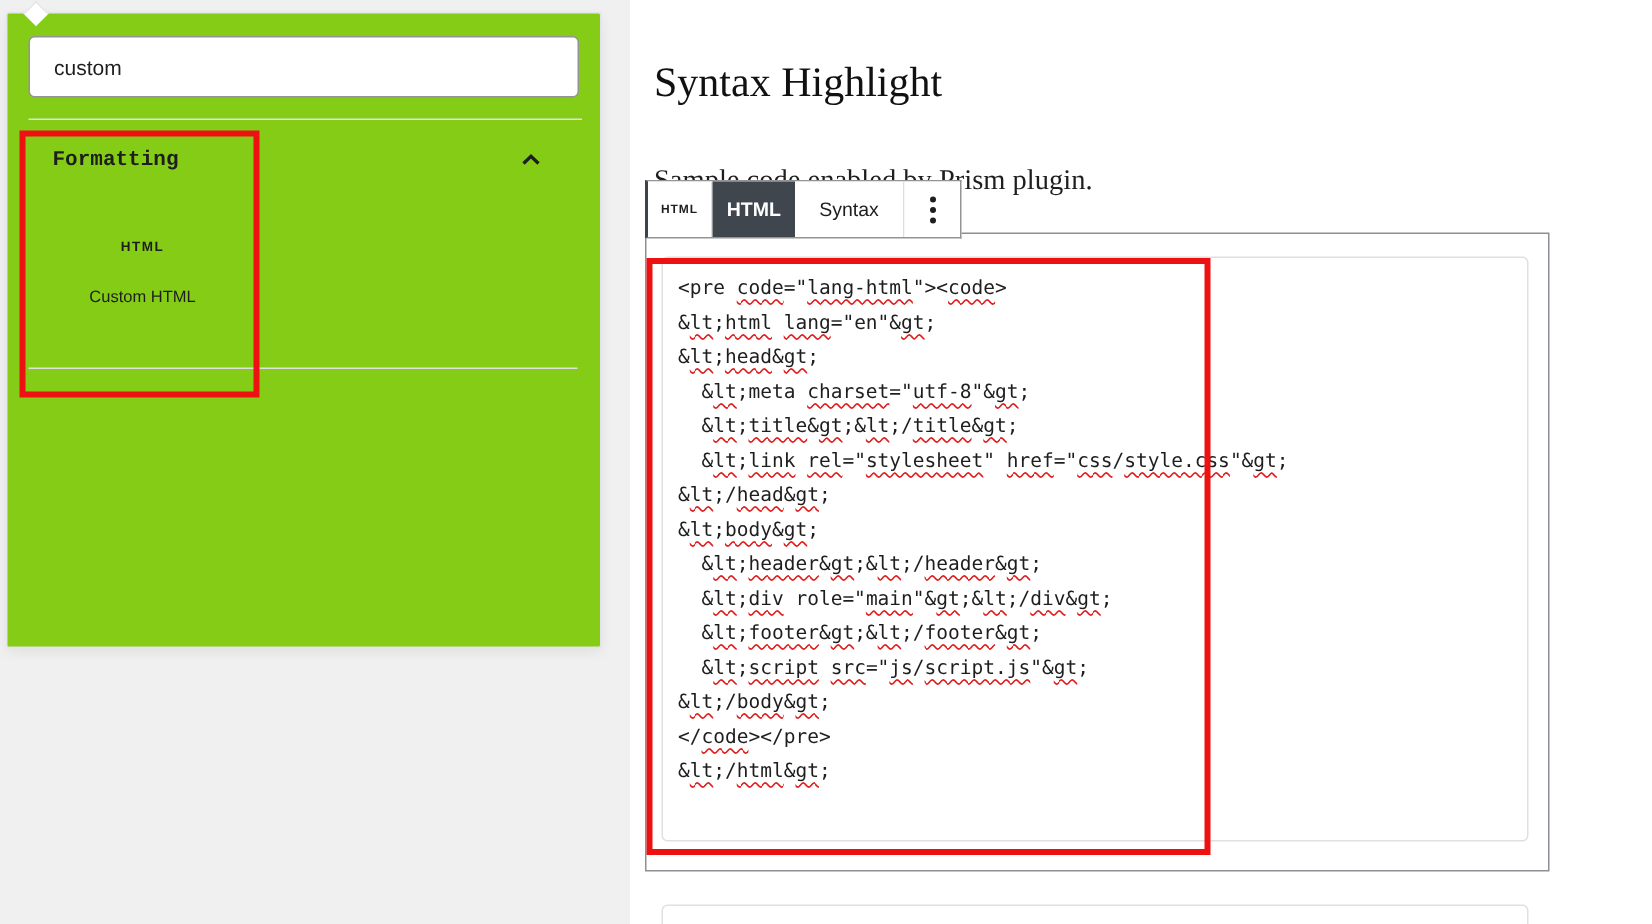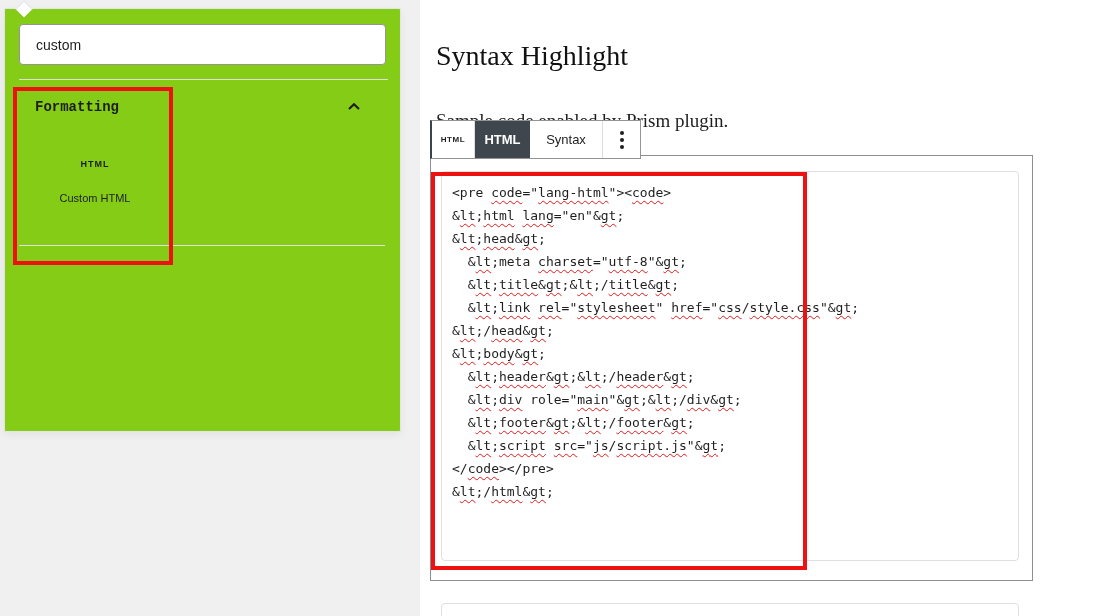--- a/index.html
+++ b/index.html
@@ -119,20 +119,21 @@
       <div class="code-line"><span>&amp;</span><span class="wavy">lt</span><span>;</span><span class="wavy">head</span><span>&amp;</span><span class="wavy">gt</span><span>;</span></div>
       <div class="code-line"><span>  &amp;</span><span class="wavy">lt</span><span>;meta </span><span class="wavy">charset</span><span>="</span><span class="wavy">utf-8</span><span>"&amp;</span><span class="wavy">gt</span><span>;</span></div>
       <div class="code-line"><span>  &amp;</span><span class="wavy">lt</span><span>;</span><span class="wavy">title</span><span>&amp;</span><span class="wavy">gt</span><span>;&amp;</span><span class="wavy">lt</span><span>;/</span><span class="wavy">title</span><span>&amp;</span><span class="wavy">gt</span><span>;</span></div>
       <div class="code-line"><span>  &amp;</span><span class="wavy">lt</span><span>;</span><span class="wavy">link</span><span> </span><span class="wavy">rel</span><span>="</span><span class="wavy">stylesheet</span><span>" </span><span class="wavy">href</span><span>="</span><span class="wavy">css</span><span>/</span><span class="wavy">style.css</span><span>"&amp;</span><span class="wavy">gt</span><span>;</span></div>
       <div class="code-line"><span>&amp;</span><span class="wavy">lt</span><span>;/</span><span class="wavy">head</span><span>&amp;</span><span class="wavy">gt</span><span>;</span></div>
       <div class="code-line"><span>&amp;</span><span class="wavy">lt</span><span>;</span><span class="wavy">body</span><span>&amp;</span><span class="wavy">gt</span><span>;</span></div>
       <div class="code-line"><span>  &amp;</span><span class="wavy">lt</span><span>;</span><span class="wavy">header</span><span>&amp;</span><span class="wavy">gt</span><span>;&amp;</span><span class="wavy">lt</span><span>;/</span><span class="wavy">header</span><span>&amp;</span><span class="wavy">gt</span><span>;</span></div>
       <div class="code-line"><span>  &amp;</span><span class="wavy">lt</span><span>;</span><span class="wavy">div</span><span> role="</span><span class="wavy">main</span><span>"&amp;</span><span class="wavy">gt</span><span>;&amp;</span><span class="wavy">lt</span><span>;/</span><span class="wavy">div</span><span>&amp;</span><span class="wavy">gt</span><span>;</span></div>
       <div class="code-line"><span>  &amp;</span><span class="wavy">lt</span><span>;</span><span class="wavy">footer</span><span>&amp;</span><span class="wavy">gt</span><span>;&amp;</span><span class="wavy">lt</span><span>;/</span><span class="wavy">footer</span><span>&amp;</span><span class="wavy">gt</span><span>;</span></div>
       <div class="code-line"><span>  &amp;</span><span class="wavy">lt</span><span>;</span><span class="wavy">script</span><span> </span><span class="wavy">src</span><span>="</span><span class="wavy">js</span><span>/</span><span class="wavy">script.js</span><span>"&amp;</span><span class="wavy">gt</span><span>;</span></div>
+      <div class="code-line"><span>&amp;</span><span class="wavy">lt</span><span>;/</span><span class="wavy">body</span><span>&amp;</span><span class="wavy">gt</span><span>;</span></div>
       <div class="code-line"><span>&lt;/</span><span class="wavy">code</span><span>&gt;&lt;/pre&gt;</span></div>
       <div class="code-line"><span>&amp;</span><span class="wavy">lt</span><span>;/</span><span class="wavy">html</span><span>&amp;</span><span class="wavy">gt</span><span>;</span></div>
     </div>
 </div>
 
 <div class="block-toolbar">
   <button class="tb-btn tb-block-type">
     <span class="mini-html">HTML</span>
   </button>
   <button class="tb-btn tb-tab-html">HTML</button>

